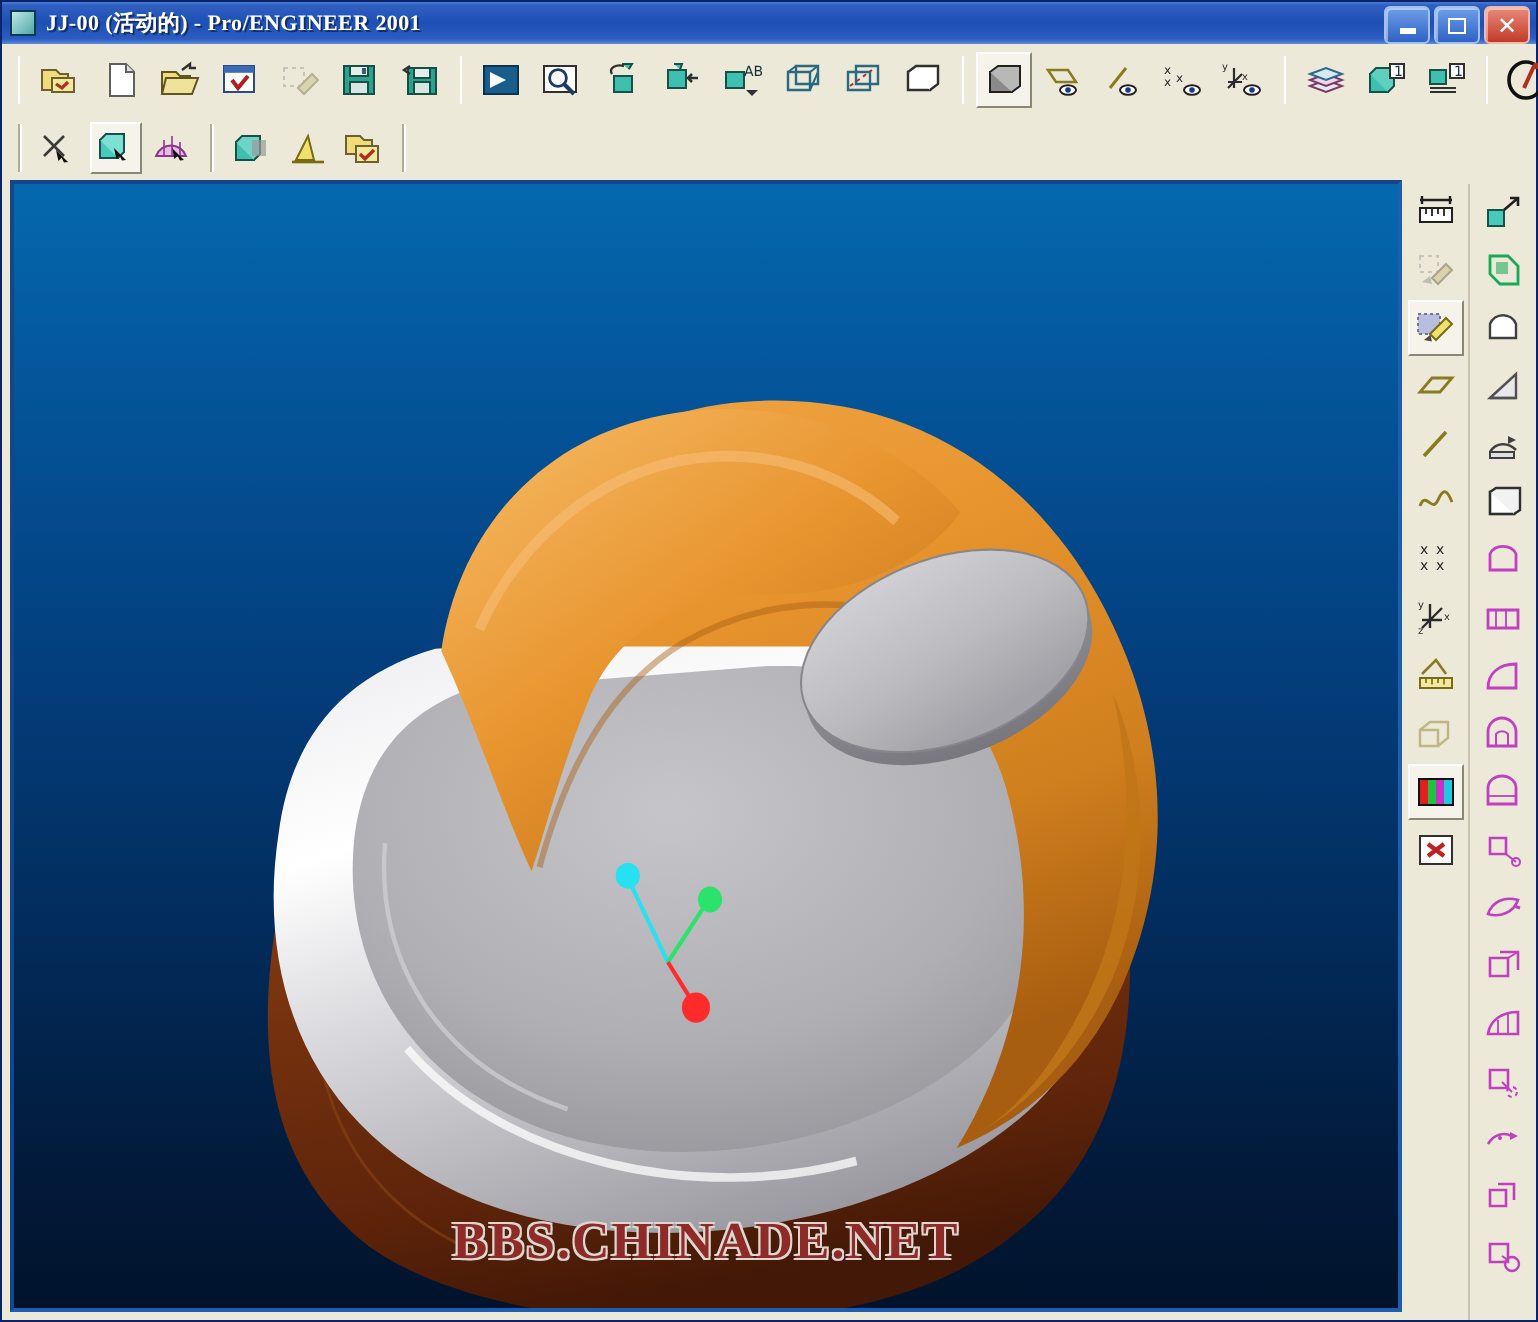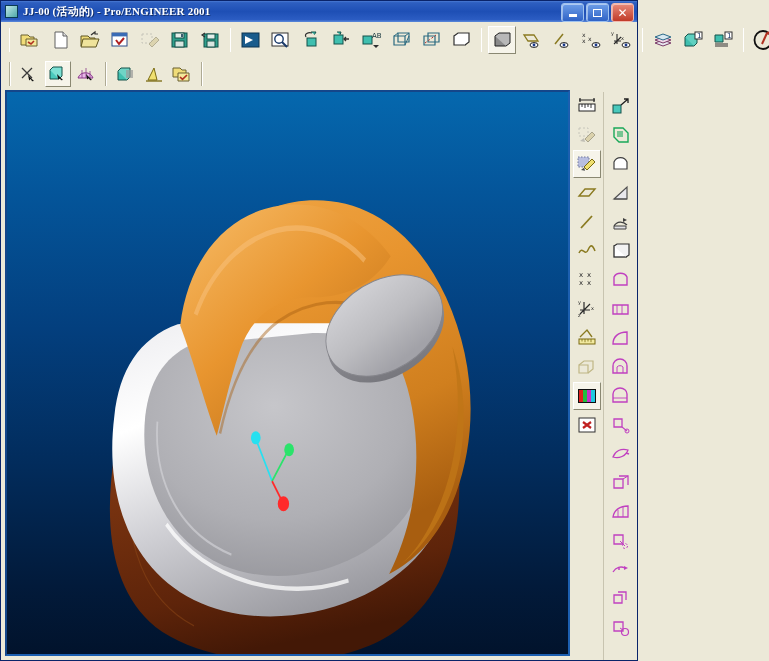--- a/index.html
+++ b/index.html
@@ -2,21 +2,21 @@
 <html><head>
 <meta charset="utf-8">
 <style>
   html,body{margin:0;padding:0;}
   body{
     width:769px;height:661px;overflow:hidden;
     font-family:"Liberation Sans","DejaVu Sans",sans-serif;
     background:#ECE9D8;
   }
   #app{
-    position:relative;width:638px;height:661px;
+    position:relative;width:769px;height:661px;
     background:#ECE9D8;
     border:1px solid #0A246A;
     box-sizing:border-box;
     display:flex;flex-direction:column;
   }
 
   
   .titlebar{
     height:21px;flex:0 0 21px;
     background:linear-gradient(to bottom,#4A7BD4 0%,#2E5FC0 8%,#1E4FB5 50%,#2B5CC2 88%,#5C8ADB 100%);
@@ -499,20 +499,21 @@
         <g>
           <line x1="326" y1="360" x2="307" y2="323" stroke="#27E0F0" stroke-width="2"></line>
           <circle cx="306" cy="320" r="6" fill="#27E0F0"></circle>
           <line x1="326" y1="360" x2="345" y2="333" stroke="#2BE36B" stroke-width="2"></line>
           <circle cx="347" cy="331" r="6" fill="#2BE36B"></circle>
           <line x1="326" y1="360" x2="338" y2="378" stroke="#FF2A2A" stroke-width="2"></line>
           <circle cx="340" cy="381" r="7" fill="#FF2A2A"></circle>
         </g>
       </svg>
 
+      <div class="watermark">BBS.CHINADE.NET</div>
     </div>
 
     <div class="rightbars">
 
       <div class="vbar b1">
         <div class="vbtn">
           <svg width="20" height="20" viewBox="0 0 20 20">
             <path d="M2 4h16M3 2v4M17 2v4" stroke="#202020" stroke-width="1.2" fill="none"></path>
             <rect x="2" y="8" width="16" height="7" fill="#fff" stroke="#202020"></rect>
             <path d="M5 8v3M8 8v4M11 8v3M14 8v4" stroke="#202020" stroke-width=".9"></path>

